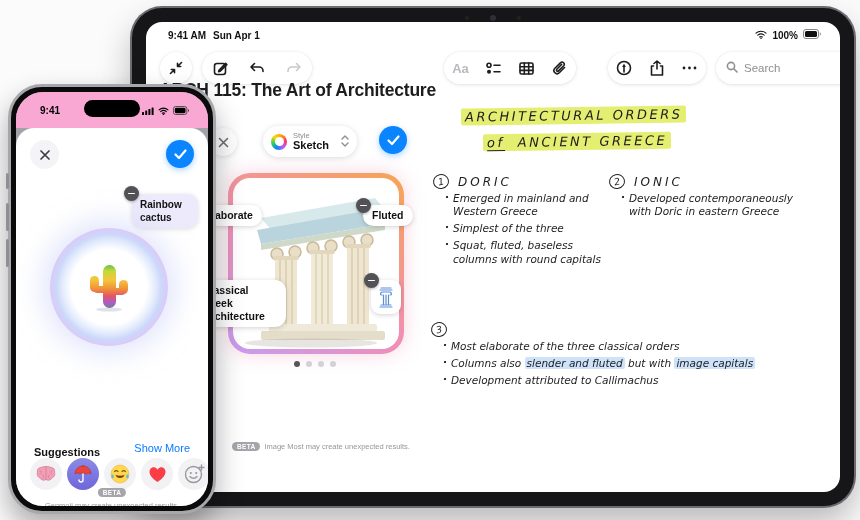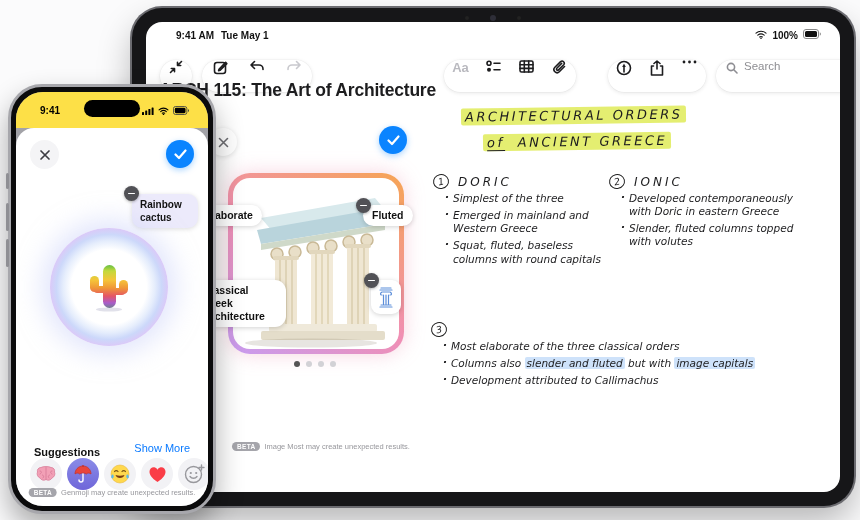--- a/index.html
+++ b/index.html
@@ -8,28 +8,28 @@
 
   
   .ipad { position:absolute; left:132px; top:8px; width:722px; height:498px;
           background:#161618; border-radius:30px; z-index:1;
           box-shadow:0 0 0 2px #6b6b70, 0 16px 34px rgba(0,0,0,.28); }
   .ipad-camera { position:absolute; top:7px; left:50%; transform:translateX(-50%);
           width:6px; height:6px; border-radius:50%; background:#2e2e38;
           box-shadow:-26px 0 0 -1px #222, 26px 0 0 -1px #222; }
   .ipad-screen { position:absolute; inset:14px; background:#fff; border-radius:16px; overflow:hidden; }
 
-  .ipad-status { position:absolute; top:6px; left:30px; right:18px; height:14px;
+  .ipad-status { position:absolute; top:6px; left:22px; right:18px; height:14px;
           display:flex; justify-content:space-between; align-items:center;
           font-size:10px; font-weight:700; color:#111; }
   .ipad-status .left { display:flex; gap:7px; }
   .ipad-status .right { display:flex; gap:5px; align-items:center; font-weight:600; }
 
-  .pill { position:absolute; top:12px; height:32px; background:#fff; border-radius:16px;
-          display:flex; align-items:flex-start; justify-content:space-around;
+  .pill { position:absolute; top:4px; height:32px; background:#fff; border-radius:16px;
+          display:flex; align-items:center; justify-content:space-around;
           box-shadow:0 1px 4px rgba(0,0,0,.10), 0 0 0 .5px rgba(0,0,0,.04); }
   .ipad-toolbar { position:absolute; top:26px; left:14px; right:14px; height:32px; }
   .tb-icon { width:26px; display:flex; align-items:center; justify-content:center; cursor:pointer; }
   .tb-icon svg { display:block; }
   .aa { font-size:13px; font-weight:600; color:#b9b9bf; }
   .search-pill { padding:0 10px; justify-content:flex-start; gap:6px; }
   .search-pill input { border:none; outline:none; flex:1; font-size:11.5px; background:transparent; color:#333; font-family:"Liberation Sans",sans-serif;}
   .search-pill input::placeholder { color:#8e8e93; }
 
   .note-title { position:absolute; top:58px; left:13px; font-size:17.5px; font-weight:700; color:#1d1d1f; letter-spacing:-.2px; }
@@ -95,21 +95,21 @@
   .swirl { width:16px; height:16px; border-radius:50%; position:relative; flex:0 0 auto;
          background:conic-gradient(from 20deg,#ff9f0a,#ff375f,#bf5af2,#0a84ff,#30d158,#ffd60a,#ff9f0a); }
   .swirl::after { content:""; position:absolute; inset:3.5px; background:#fff; border-radius:50%; }
 
   
   .iphone { position:absolute; left:8px; top:84px; width:208px; height:430px; z-index:5;
          background:#0b0b0c; border-radius:34px; border:3px solid #a7a7ac;
          box-shadow:0 14px 28px rgba(0,0,0,.32); }
   .side-btn { position:absolute; left:-5px; width:3px; background:#8f8f94; border-radius:2px; }
   .iphone-screen { position:absolute; inset:5px; border-radius:27px; overflow:hidden; background:#a2a2a7; }
-  .iphone-status { position:absolute; top:0; left:0; right:0; height:36px; background:#fde047;
+  .iphone-status { position:absolute; top:0; left:0; right:0; height:36px; background:#f9a8d4;
          display:flex; align-items:center; justify-content:space-between; padding:0 18px 0 24px; }
   .iphone-time { font-size:10px; font-weight:700; color:#000; }
   .island { position:absolute; top:8px; left:50%; transform:translateX(-50%); width:56px; height:17px; background:#000; border-radius:9px; }
   .iphone-sicons { display:flex; gap:4px; align-items:center; }
 
   .sheet { position:absolute; top:36px; left:0; right:0; bottom:0; background:#fff; border-radius:18px 18px 0 0;padding-left:14px; }
   .gm-close { position:absolute; left:14px; top:12px; width:29px; height:29px; border-radius:50%; background:#f4f4f6;
          display:flex; align-items:center; justify-content:center; cursor:pointer; }
   .gm-check { position:absolute; right:14px; top:12px; }
 
@@ -118,38 +118,38 @@
   .gm-bubble { position:absolute; left:34px; top:100px; width:118px; height:118px; border-radius:50%;
          background:radial-gradient(circle,#ffffff 0 45%,#e5edfc 55%,#ccd8fa 63%,#dbc9f8 71%,#f2d5f0 77%,rgba(255,255,255,0) 84%);
          box-shadow:0 0 26px 8px rgba(198,205,250,.5); display:flex; align-items:center; justify-content:center; }
 
   .gm-sugg-row { position:absolute; left:18px; right:18px; top:310px; display:flex; justify-content:space-between; align-items:center; }
   .sugg-label { font-size:11px; font-weight:700; color:#111;margin-top:8px; }
   .show-more { font-size:11px; color:#0a7aff; cursor:pointer; }
   .emoji-row { position:absolute; left:14px; top:330px; display:flex; gap:5px; }
   .emoji-cell { width:32px; height:32px; border-radius:50%; background:#f2f2f5; display:flex; align-items:center; justify-content:center; cursor:pointer; }
   .emoji-cell.sel { background:linear-gradient(180deg,#8a8ce8,#6f66d9); }
-  .gm-beta { left:50%; transform:translateX(-50%); top:360px; white-space:nowrap; }
+  .gm-beta { left:50%; transform:translateX(-50%); top:360px; white-space:nowrap;flex-direction:column; }
 
   .hairline { stroke:#1d1d1f; stroke-width:1.6; fill:none; stroke-linecap:round; stroke-linejoin:round; }
   .hairgray { stroke:#c9c9ce; stroke-width:1.6; fill:none; stroke-linecap:round; stroke-linejoin:round; }
 </style>
 </head>
 <body>
 
 <div class="stage">
 
   <div class="ipad">
     <div class="ipad-camera"></div>
     <div class="ipad-screen">
 
       <div class="ipad-status">
         <span class="left">
           <span>9:41 AM</span>
-          <span>Tue May 1</span>
+          <span>Sun Apr 1</span>
         </span>
         <span class="right">
           <span><svg width="12" height="9" viewBox="0 0 12 9">
                 <path d="M1 3.2 C3.8 .6 8.2 .6 11 3.2 M2.8 5.2 C4.7 3.6 7.3 3.6 9.2 5.2 M4.6 7 C5.4 6.4 6.6 6.4 7.4 7" stroke="#111" stroke-width="1.1" fill="none" stroke-linecap="round"></path>
                 <circle cx="6" cy="8.2" r=".8" fill="#111"></circle>
               </svg></span>
           <span>100%</span>
           <span><svg width="19" height="10" viewBox="0 0 19 10">
                 <rect x="0.5" y="0.5" width="15" height="9" rx="2.5" stroke="#888" fill="none"></rect>
                 <rect x="2" y="2" width="12" height="6" rx="1.5" fill="#111"></rect>
@@ -240,50 +240,59 @@
 
       <div class="notes hw">
         <div class="hw-h1" style="left:30px; top:2px;"><span class="hl-y">ARCHITECTURAL ORDERS</span></div>
         <div class="hw-h1" style="left:52px; top:28px;"><span class="hl-y"><span class="of">of</span>&nbsp; <span>ANCIENT GREECE</span></span></div>
 
         <div class="hw-sec" style="left:2px; top:68px; width:172px;">
           <div class="hw-name">
               <span class="circ">1</span>
               <span>DORIC</span>
             </div>
+          <div class="hw-bullet">Emerged in mainland and Western Greece</div>
           <div class="hw-bullet">Simplest of the three</div>
-          <div class="hw-bullet">Emerged in mainland and Western Greece</div>
           <div class="hw-bullet">Squat, fluted, baseless columns with round capitals</div>
         </div>
 
         <div class="hw-sec" style="left:178px; top:68px; width:190px;">
           <div class="hw-name">
               <span class="circ">2</span>
               <span>IONIC</span>
             </div>
           <div class="hw-bullet">Developed contemporaneously with Doric in eastern Greece</div>
-          <div class="hw-bullet">Slender, fluted columns topped with volutes</div>
         </div>
 
         <div class="hw-sec" style="left:0; top:216px; width:340px;">
           <div class="hw-name">
               <span class="circ">3</span>
             </div>
           <div class="hw-bullet">Most elaborate of the three classical orders</div>
           <div class="hw-bullet"><span>Columns also</span> <span class="hl-b">slender and fluted</span> <span>but with</span> <span class="hl-b">image capitals</span></div>
           <div class="hw-bullet">Development attributed to Callimachus</div>
         </div>
       </div>
 
       <div class="iw-close">
           <svg width="11" height="11" viewBox="0 0 11 11">
             <path d="M1.5 1.5 L9.5 9.5 M9.5 1.5 L1.5 9.5" stroke="#6d6d72" stroke-width="1.6" stroke-linecap="round"></path>
           </svg>
         </div>
 
+      <div class="style-pill">
+        <span class="swirl"></span>
+        <span class="style-txt">
+          <span class="style-label">Style</span>
+          <span class="style-value">Sketch</span>
+        </span>
+        <span><svg width="8" height="12" viewBox="0 0 8 12">
+              <path d="M1 4 L4 1 L7 4 M1 8 L4 11 L7 8" stroke="#8e8e93" stroke-width="1.4" fill="none" stroke-linecap="round" stroke-linejoin="round"></path>
+            </svg></span>
+      </div>
 
       <div class="iw-check">
           <svg width="13" height="11" viewBox="0 0 13 11">
             <path d="M1.5 5.5 L5 9 L11.5 1.5" stroke="#fff" stroke-width="2.2" fill="none" stroke-linecap="round" stroke-linejoin="round"></path>
           </svg>
         </div>
 
       <div class="iw-card">
         <div class="iw-card-inner">
           <svg width="166" height="171" viewBox="0 0 166 171">

